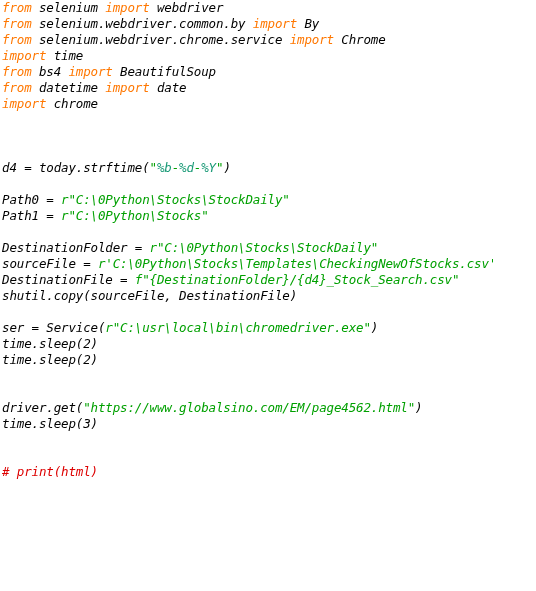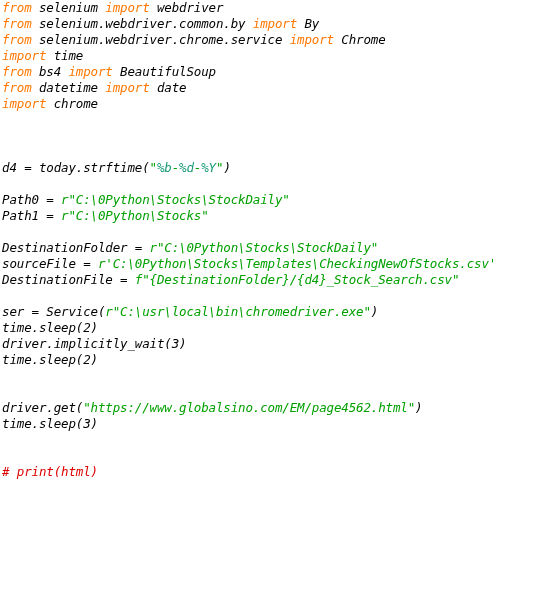--- a/index.html
+++ b/index.html
@@ -52,24 +52,24 @@
     <div class="code-line">&nbsp;</div>
     <div class="code-line">&nbsp;</div>
     <div class="code-line"><span class="tok t-plain">d4 = today.strftime(</span><span class="tok t-str">"</span><span class="tok t-fmt">%b</span><span class="tok t-str">-</span><span class="tok t-fmt">%d</span><span class="tok t-str">-</span><span class="tok t-fmt">%Y</span><span class="tok t-str">"</span><span class="tok t-plain">)</span></div>
     <div class="code-line">&nbsp;</div>
     <div class="code-line"><span class="tok t-plain">Path0 = </span><span class="tok t-str">r"C:\0Python\Stocks\StockDaily"</span></div>
     <div class="code-line"><span class="tok t-plain">Path1 = </span><span class="tok t-str">r"C:\0Python\Stocks"</span></div>
     <div class="code-line">&nbsp;</div>
     <div class="code-line"><span class="tok t-plain">DestinationFolder = </span><span class="tok t-str">r"C:\0Python\Stocks\StockDaily"</span></div>
     <div class="code-line"><span class="tok t-plain">sourceFile = </span><span class="tok t-str">r'C:\0Python\Stocks\Templates\CheckingNewOfStocks.csv'</span></div>
     <div class="code-line"><span class="tok t-plain">DestinationFile = </span><span class="tok t-str">f"{DestinationFolder}/{d4}_Stock_Search.csv"</span></div>
+    <div class="code-line"><span class="tok t-plain">shutil.copy(sourceFile, DestinationFile)</span></div>
     <div class="code-line">&nbsp;</div>
     <div class="code-line"><span class="tok t-plain">ser = Service(</span><span class="tok t-str">r"C:\usr\local\bin\chromedriver.exe"</span><span class="tok t-plain">)</span></div>
     <div class="code-line"><span class="tok t-plain">time.sleep(2)</span></div>
-    <div class="code-line"><span class="tok t-plain">driver.implicitly_wait(3)</span></div>
     <div class="code-line"><span class="tok t-plain">time.sleep(2)</span></div>
     <div class="code-line">&nbsp;</div>
     <div class="code-line">&nbsp;</div>
     <div class="code-line"><span class="tok t-plain">driver.get(</span><span class="tok t-str">"https://www.globalsino.com/EM/page4562.html"</span><span class="tok t-plain">)</span></div>
     <div class="code-line"><span class="tok t-plain">time.sleep(3)</span></div>
     <div class="code-line">&nbsp;</div>
     <div class="code-line">&nbsp;</div>
     <div class="code-line"><span class="tok t-com"># print(html)</span></div>
     <div class="code-line">&nbsp;</div>
     <div class="code-line">&nbsp;</div>

